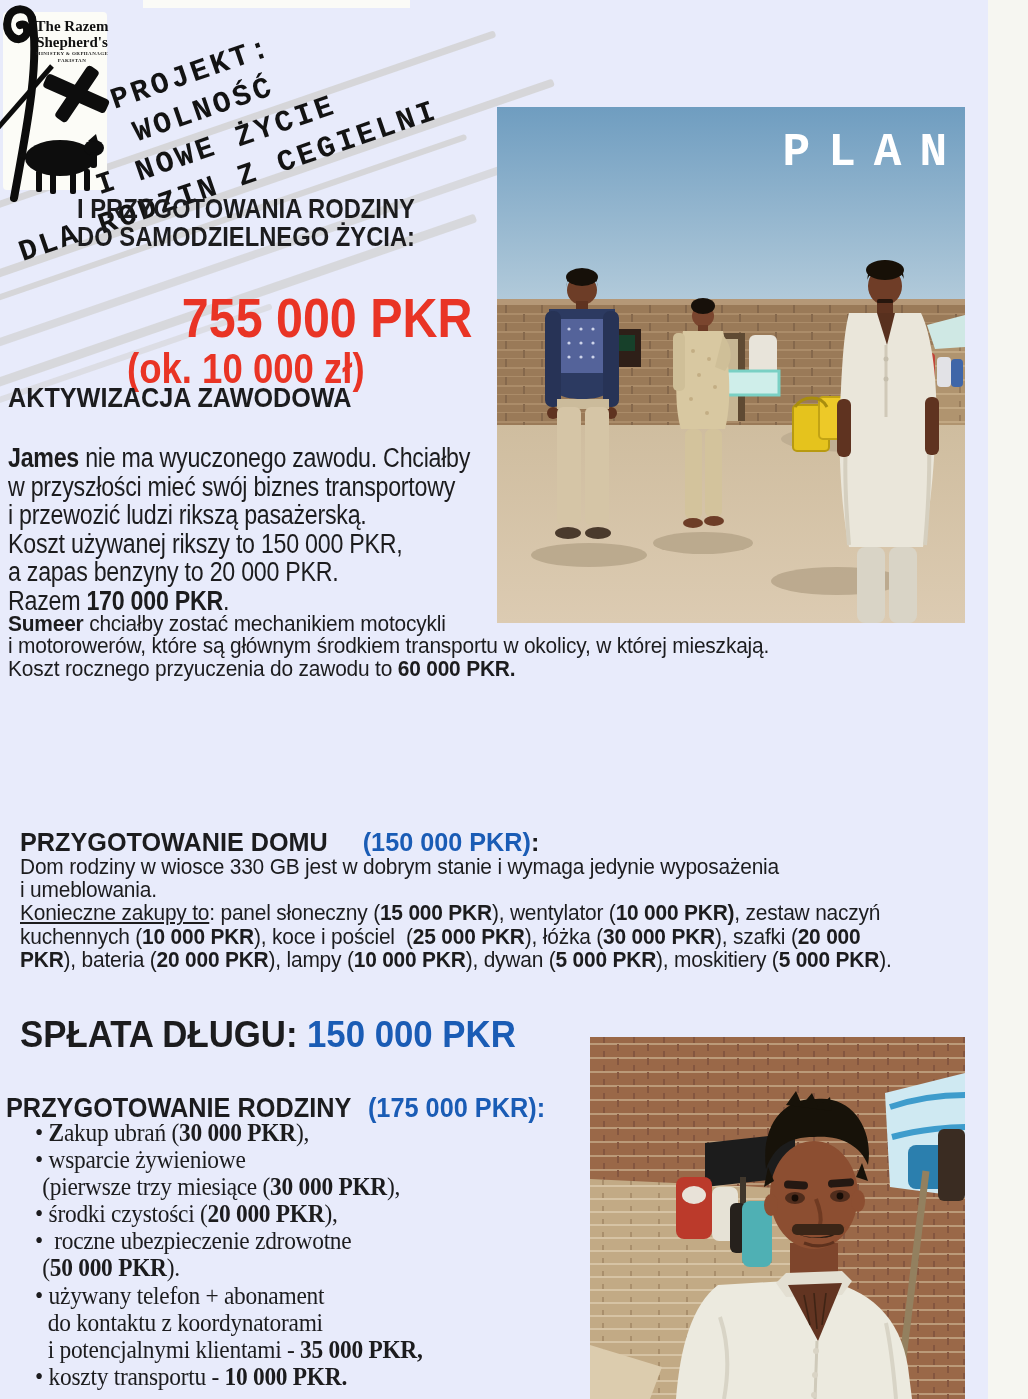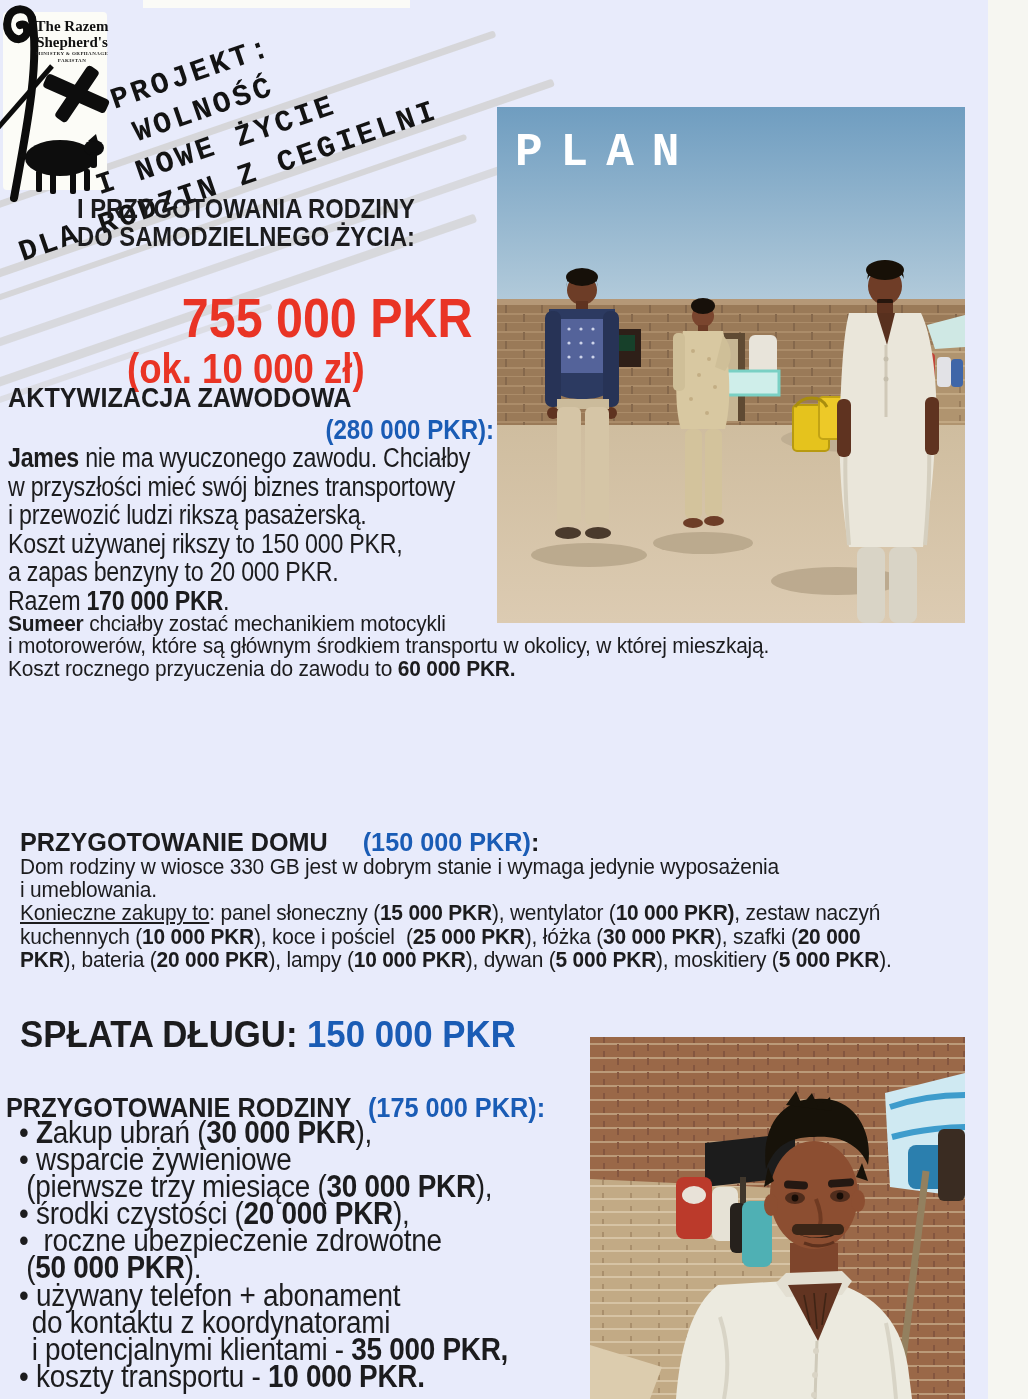--- a/index.html
+++ b/index.html
@@ -24,21 +24,21 @@
   .logo-box{left:0;top:2px;width:118px;height:200px;}
   .logo-text{left:34px;top:16px;width:76px;text-align:center;line-height:16px;font-weight:700;font-size:15px;color:#111;}
   .logo-sub{font-size:5px;font-weight:700;letter-spacing:.4px;line-height:7px;color:#222;}
 
   
   .banner{left:-40px;top:52px;width:500px;transform:rotate(-19deg);text-align:center;color:#131313;}
   .banner div{font-size:30px;line-height:38px;letter-spacing:3px;}
 
   .title{left:424px;top:14px;width:560px;font-size:92px;letter-spacing:-1px;color:#121212;}
 
-  .plan-label{left:497px;top:127px;width:468px;text-align:left;font-size:46px;letter-spacing:18px;padding-left:18px;color:#fff;}
+  .plan-label{left:497px;top:127px;width:468px;text-align:right;font-size:46px;letter-spacing:18px;padding-left:18px;color:#fff;}
 
   
   .cost-head{left:0;top:196px;width:492px;text-align:center;font-weight:700;font-size:27px;line-height:27.5px;}
   .cost-head .ln{display:inline-block;transform:scaleX(.88);}
   .cost-amount{left:0;top:286px;width:492px;text-align:right;font-weight:700;font-size:55px;color:var(--red);}
   .cost-amount .ln{display:inline-block;transform:scaleX(.88);}
   .cost-approx{left:0;top:344px;width:492px;text-align:center;font-weight:700;font-size:43px;color:var(--red);}
   .cost-approx .ln{display:inline-block;transform:scaleX(.85);}
 
   .akt-head{left:8px;top:382px;font-weight:700;font-size:28px;transform:scaleX(.9);transform-origin:0 0;}
@@ -57,21 +57,21 @@
   .dom-head{left:20px;top:827px;font-weight:700;font-size:26px;transform:scaleX(.97);transform-origin:0 0;white-space:nowrap;}
   .dom-head .gap{display:inline-block;width:36px;}
   .dom-lines{left:20px;top:855px;line-height:23.2px;width:1000px;}
 
   .splata{left:20px;top:1014px;font-weight:700;font-size:37px;transform:scaleX(.94);transform-origin:0 0;white-space:nowrap;}
   .splata .amount{color:var(--blue);padding-left:10px;}
 
   .rodz-head{left:6px;top:1092px;font-weight:700;font-size:27.5px;transform:scaleX(.92);transform-origin:0 0;white-space:nowrap;}
   .rodz-head .gap{display:inline-block;width:18px;}
   .rodz-head .amount{color:var(--blue);}
-  .bullets{left:2px;top:1119px;width:640px;font-size:31px;line-height:27.1px;letter-spacing:-.3px;}
+  .bullets{left:18px;top:1119px;width:640px;font-size:26px;line-height:27.1px;letter-spacing:-.3px;font-family:Liberation Serif, serif;}
   .bullets .ln{transform:scaleX(.9);transform-origin:0 0;}
   .ind-a{padding-left:19px;}
   .ind-b{padding-left:27px;}
   .ind-c{padding-left:33px;}
 
   .seg-b{font-weight:700;}
   .seg-u{text-decoration:underline;}
   .seg-blue{color:var(--blue);}
 
   .photo1{left:497px;top:107px;width:468px;height:516px;}
@@ -271,21 +271,20 @@
   <div class="abs plan-label mono ln">PLAN</div>
 
   <div class="abs cost-head">
     <div><span class="ln">I PRZYGOTOWANIA RODZINY</span></div>
     <div><span class="ln">DO SAMODZIELNEGO ŻYCIA:</span></div>
   </div>
   <div class="abs cost-amount"><span class="ln">755 000 PKR</span></div>
   <div class="abs cost-approx"><span class="ln">(ok. 10 000 zł)</span></div>
 
   <div class="abs akt-head ln">AKTYWIZACJA ZAWODOWA</div>
-  <div class="abs akt-amount"><span class="ln">(280 000 PKR):</span></div>
 
   <div class="abs p-body james">
     <div class="ln"><span class="seg-b">James</span><span> nie ma wyuczonego zawodu. Chciałby</span></div>
     <div class="ln"><span>w przyszłości mieć swój biznes transportowy</span></div>
     <div class="ln"><span>i przewozić ludzi rikszą pasażerską.</span></div>
     <div class="ln"><span>Koszt używanej rikszy to 150 000 PKR,</span></div>
     <div class="ln"><span>a zapas benzyny to 20 000 PKR.</span></div>
     <div class="ln"><span>Razem </span><span class="seg-b">170 000 PKR</span><span>.</span></div>
   </div>
 

